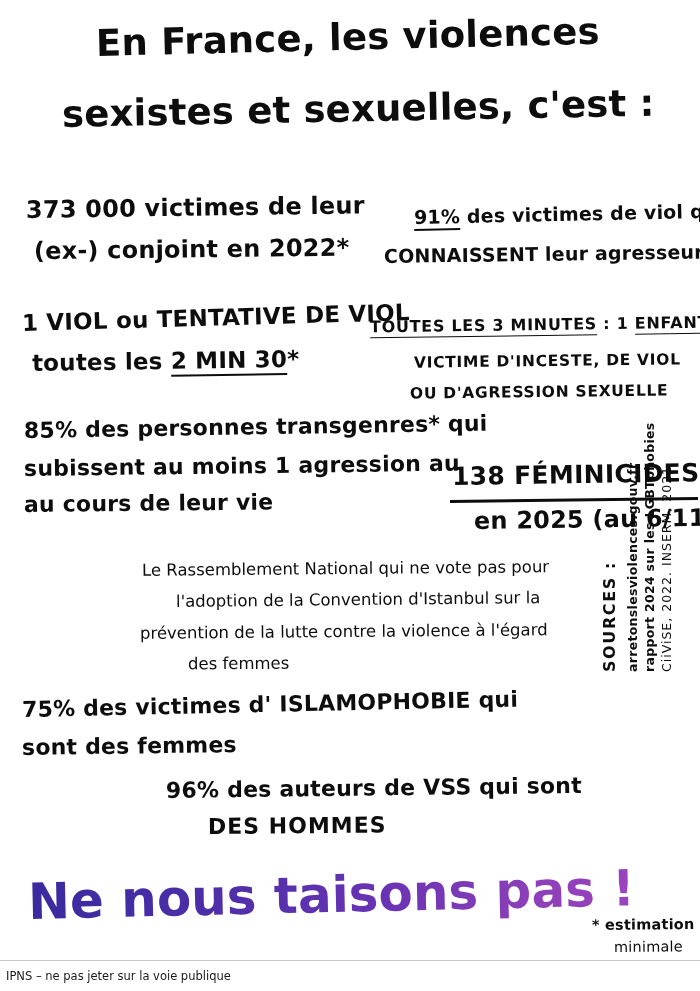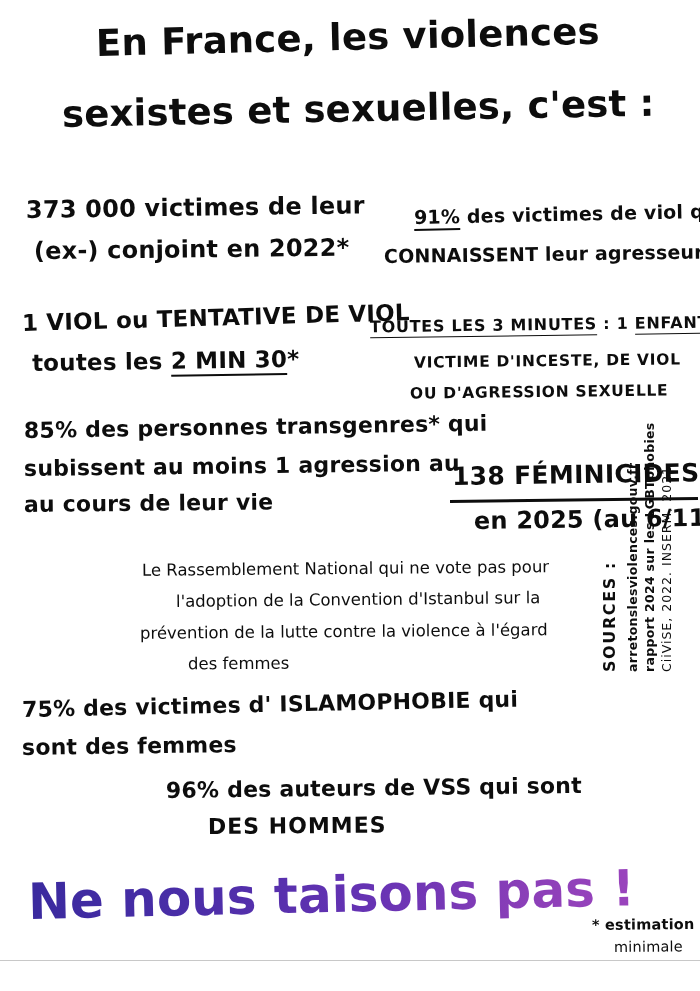--- a/index.html
+++ b/index.html
@@ -240,14 +240,15 @@
     <div class="src-title">SOURCES :</div>
     <div class="src-line">arretonslesviolences.gouv.fr</div>
     <div class="src-line">rapport 2024 sur les LGBTphobies</div>
     <div class="src-line-alt">CiiViSE, 2022. INSERM, 2021</div>
   </div>
 
   <div class="hand blocky" id="footnote-l1">* estimation</div>
   <div class="hand blocky" id="footnote-l2">minimale</div>
 
   <div id="footer-rule"></div>
+  <div id="footer-text">IPNS – ne pas jeter sur la voie publique</div>
 
 </div>
 
 </body></html>

